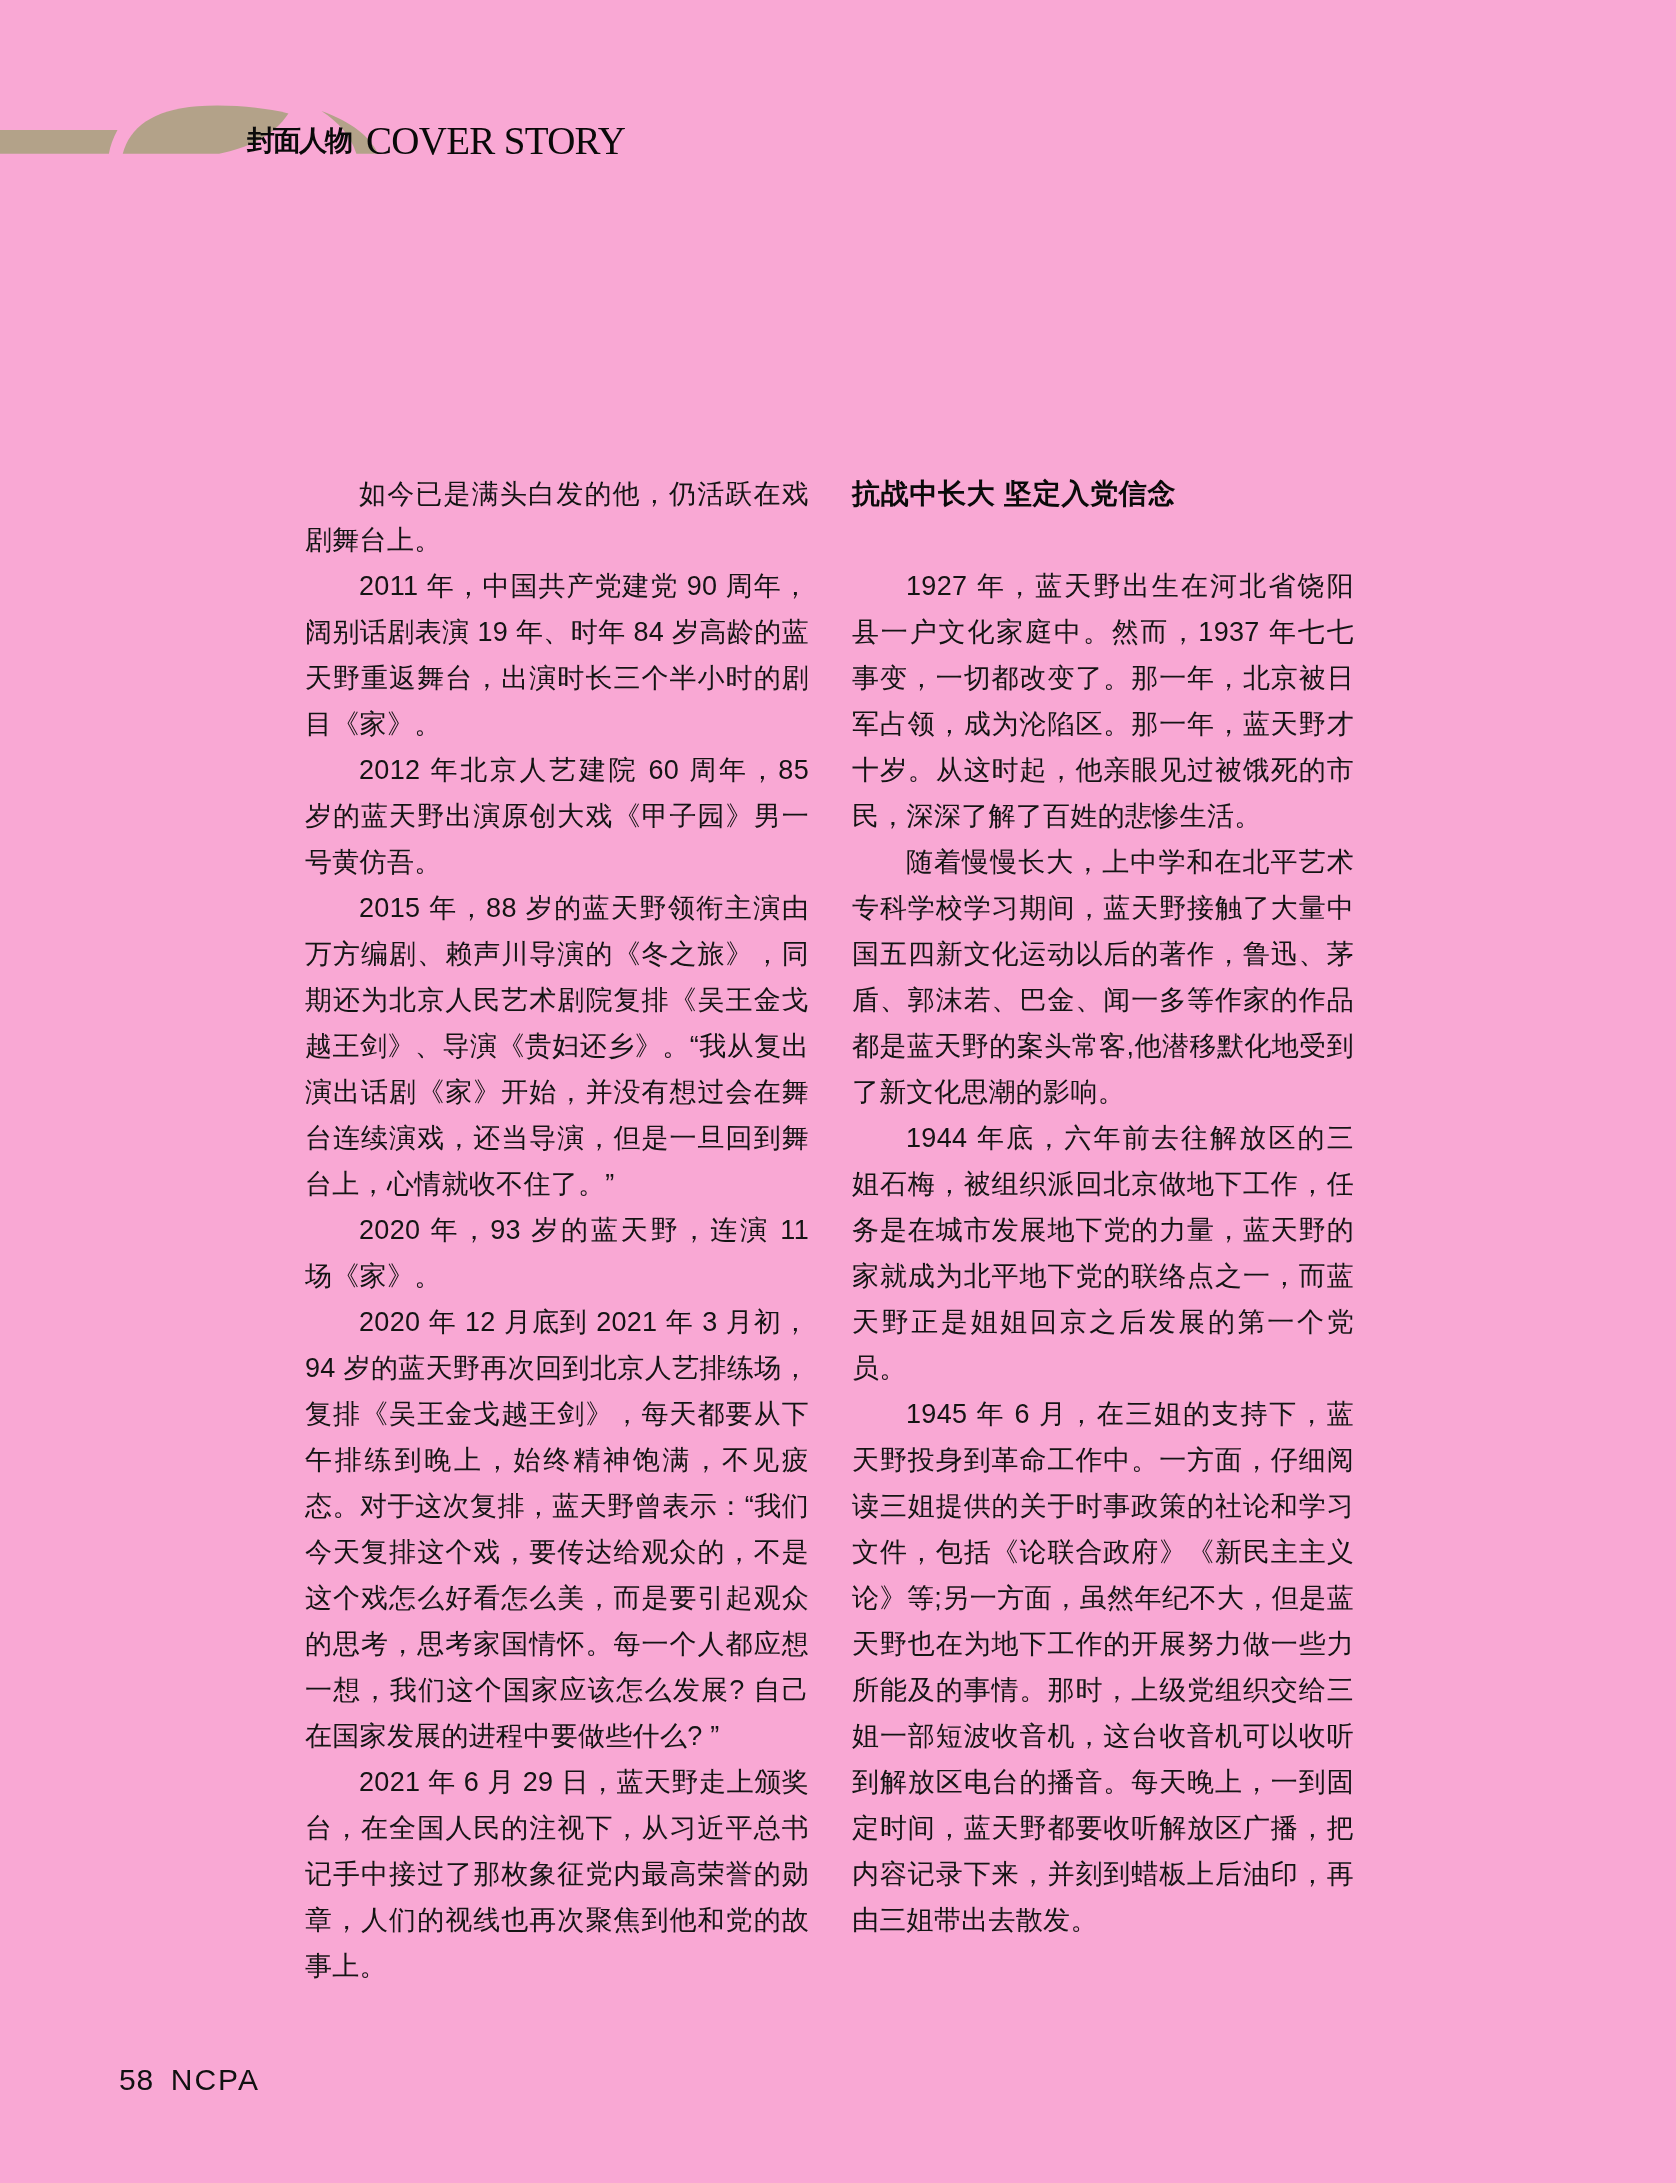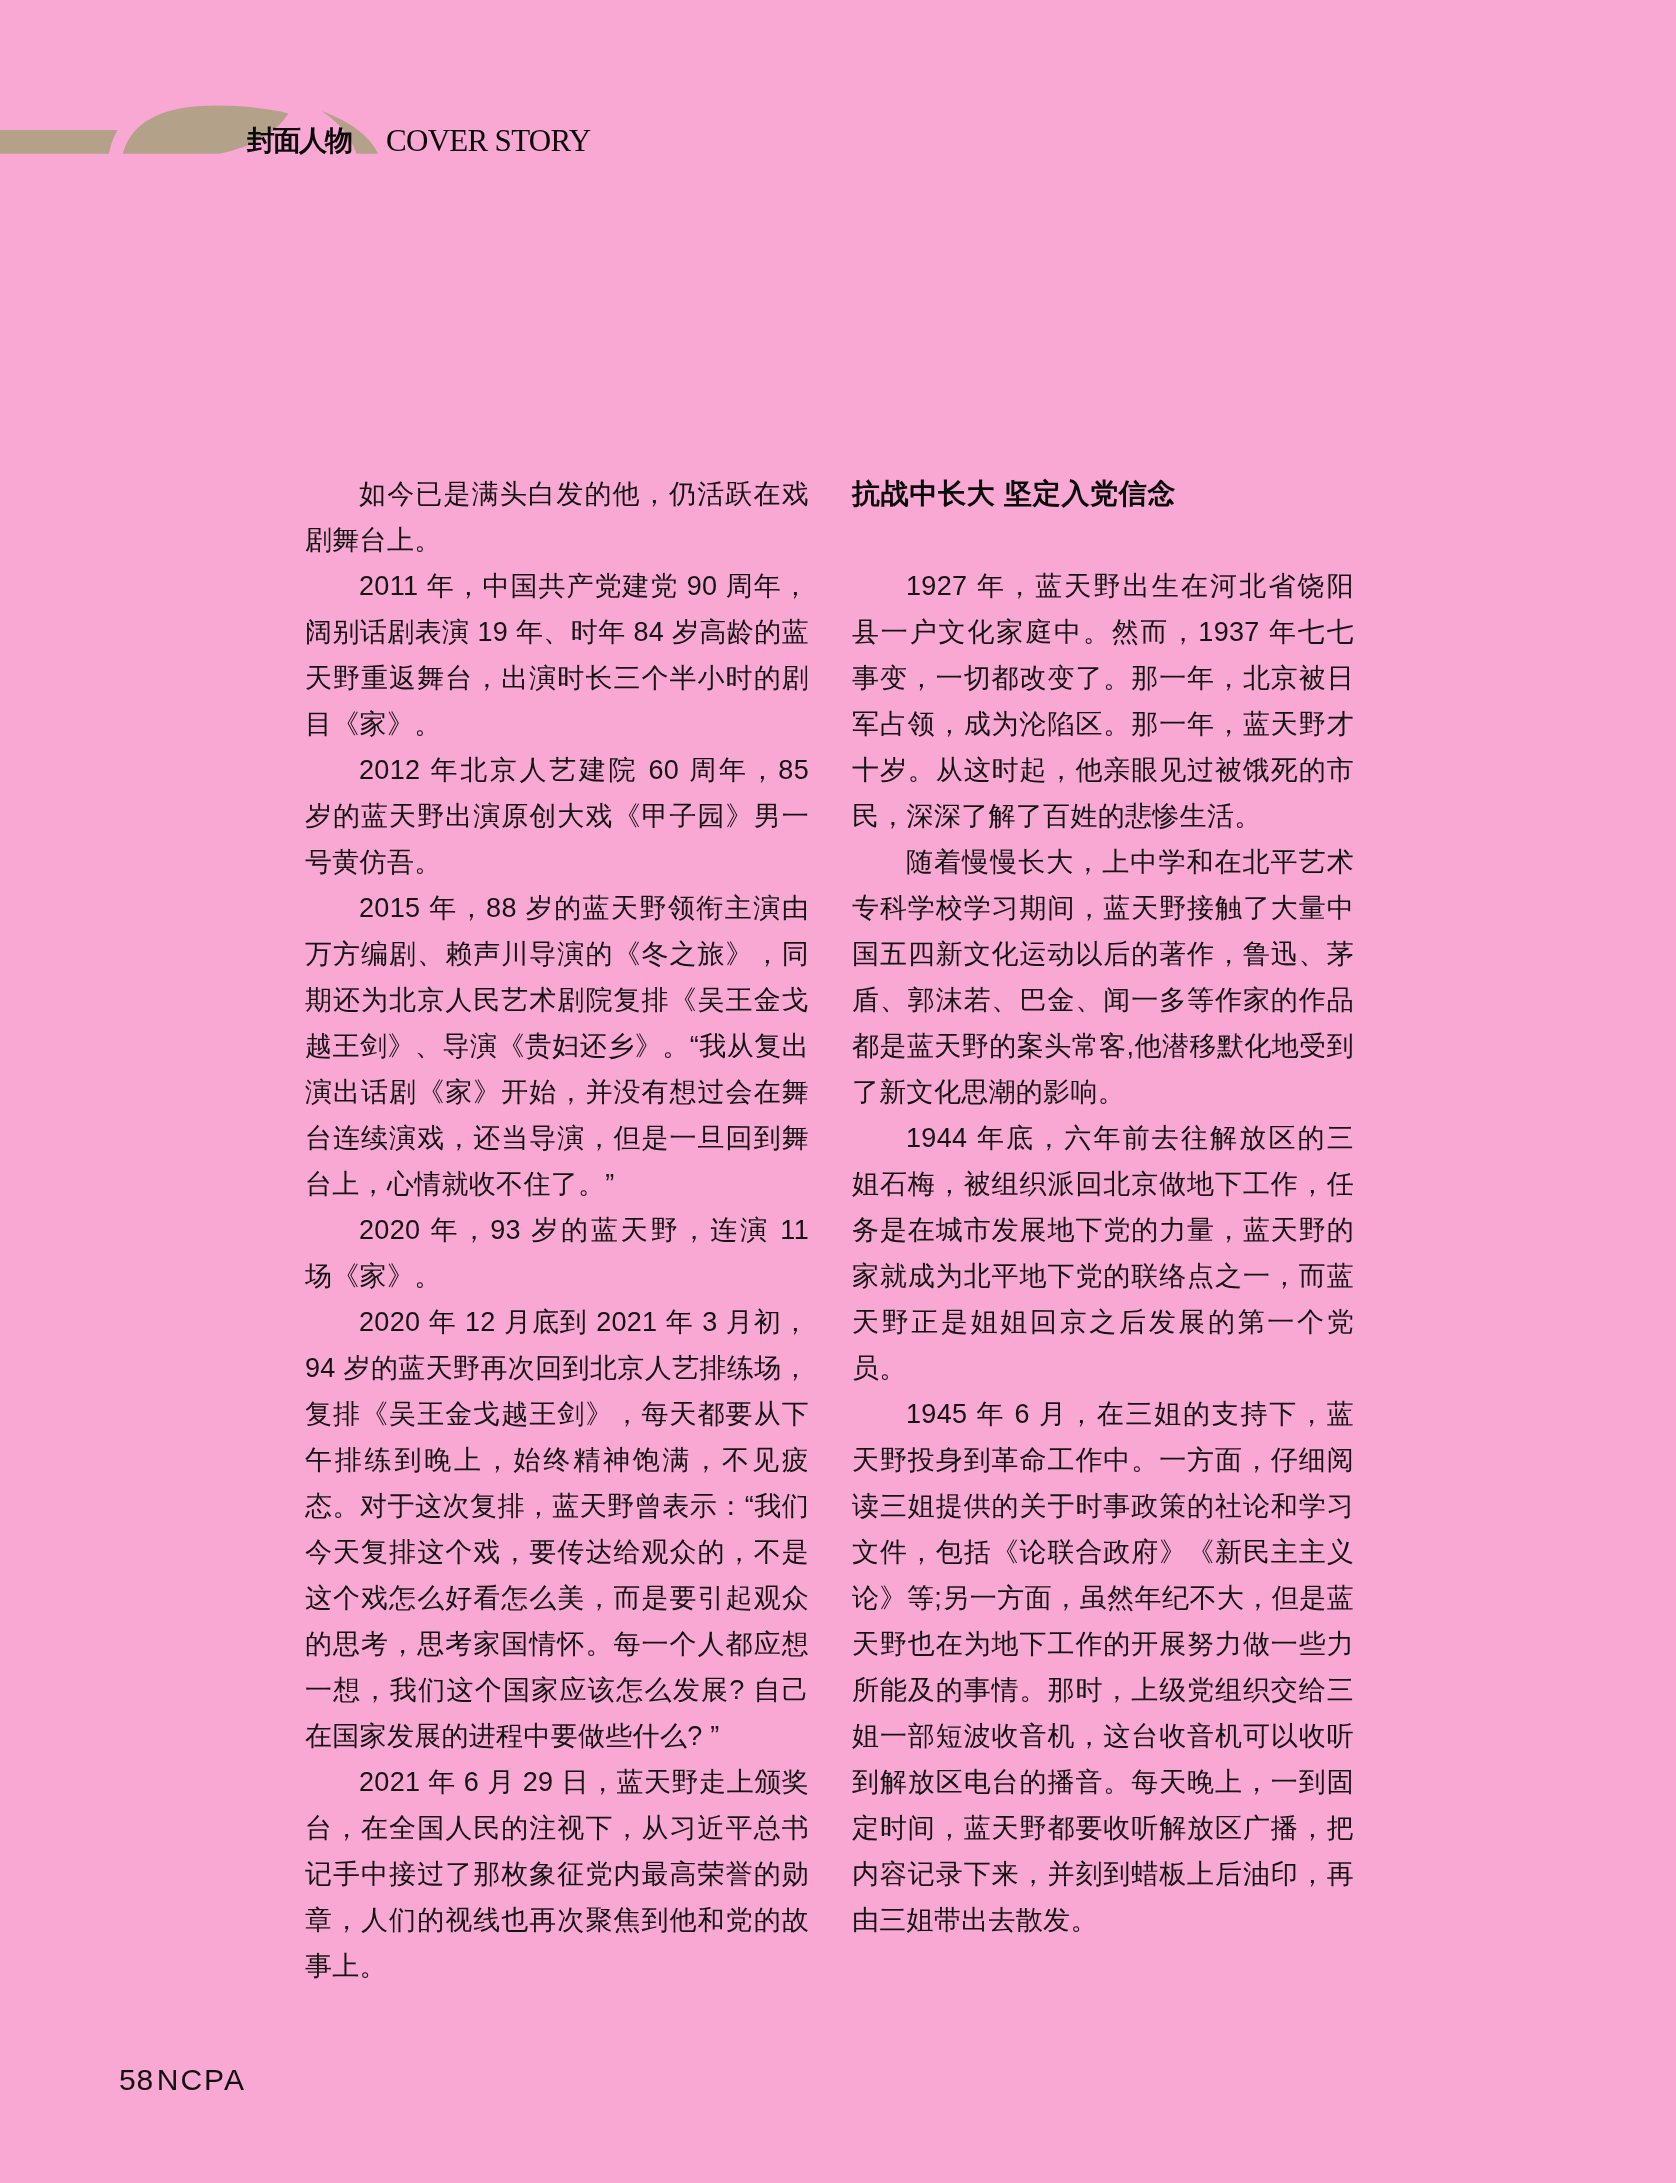--- a/index.html
+++ b/index.html
@@ -33,24 +33,24 @@
     top: 127px;
     font-size: 28px;
     font-weight: 800;
     letter-spacing: -2px;
     line-height: 28px;
     white-space: nowrap;
     color: #0a0a0a;
   }
   .title-en {
     position: absolute;
-    left: 386px;
+    left: 366px;
     top: 126px;
     font-family: "Liberation Serif", "DejaVu Serif", serif;
-    font-size: 31px;
+    font-size: 39px;
     letter-spacing: -0.7px;
     line-height: 29px;
     white-space: nowrap;
     color: #0a0a0a;
   }
 
   
   .column {
     position: absolute;
     top: 471px;
@@ -83,21 +83,21 @@
   .footer {
     position: absolute;
     left: 119px;
     top: 2065px;
     font-size: 30px;
     line-height: 30px;
     font-weight: 500;
     color: #111111;
     letter-spacing: 0.7px;
   }
-  .footer .journal-code { margin-left: 3px; letter-spacing: 2px; }
+  .footer .journal-code { margin-left: 17px; letter-spacing: 2px; }
 </style>
 </head>
 <body>
 
 <div class="page">
 
   <header class="header">
     <svg class="header-art" width="726" height="198" viewBox="0 0 1100 300" aria-hidden="true">
 
       <path d="M 0 197 H 178 C 171 210 167 221 165 233 H 0 Z" fill="#b3a289"></path>

